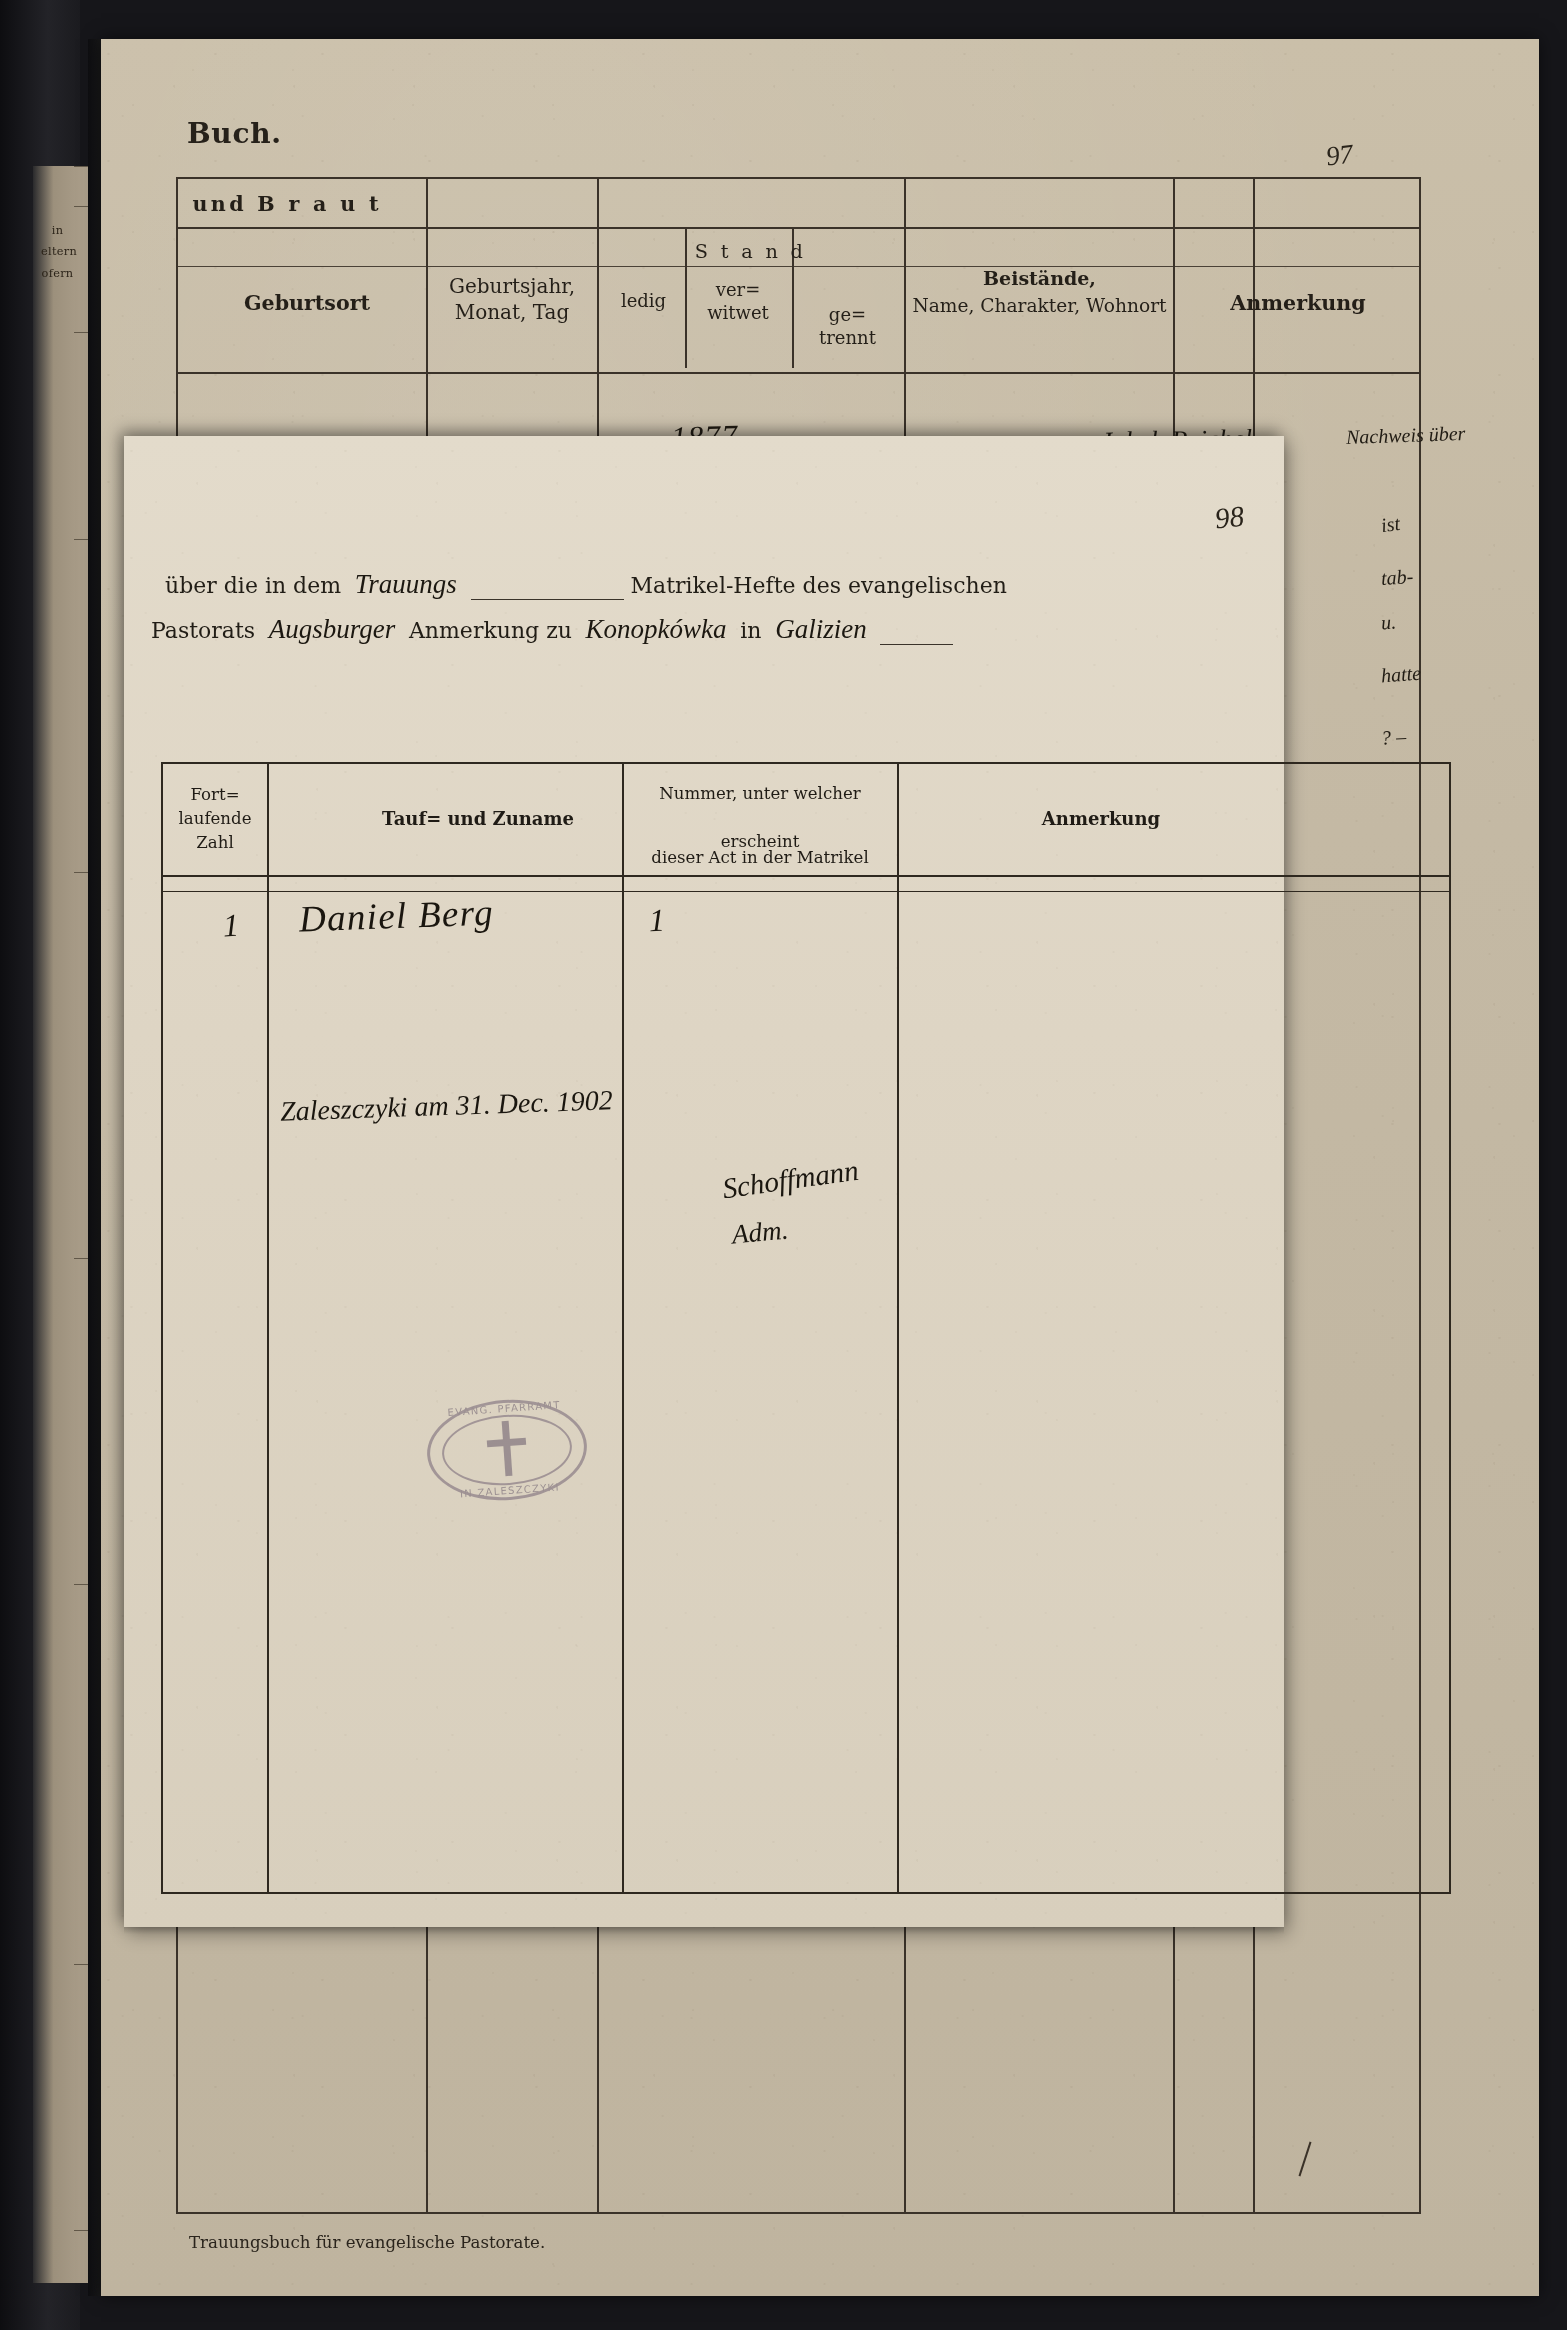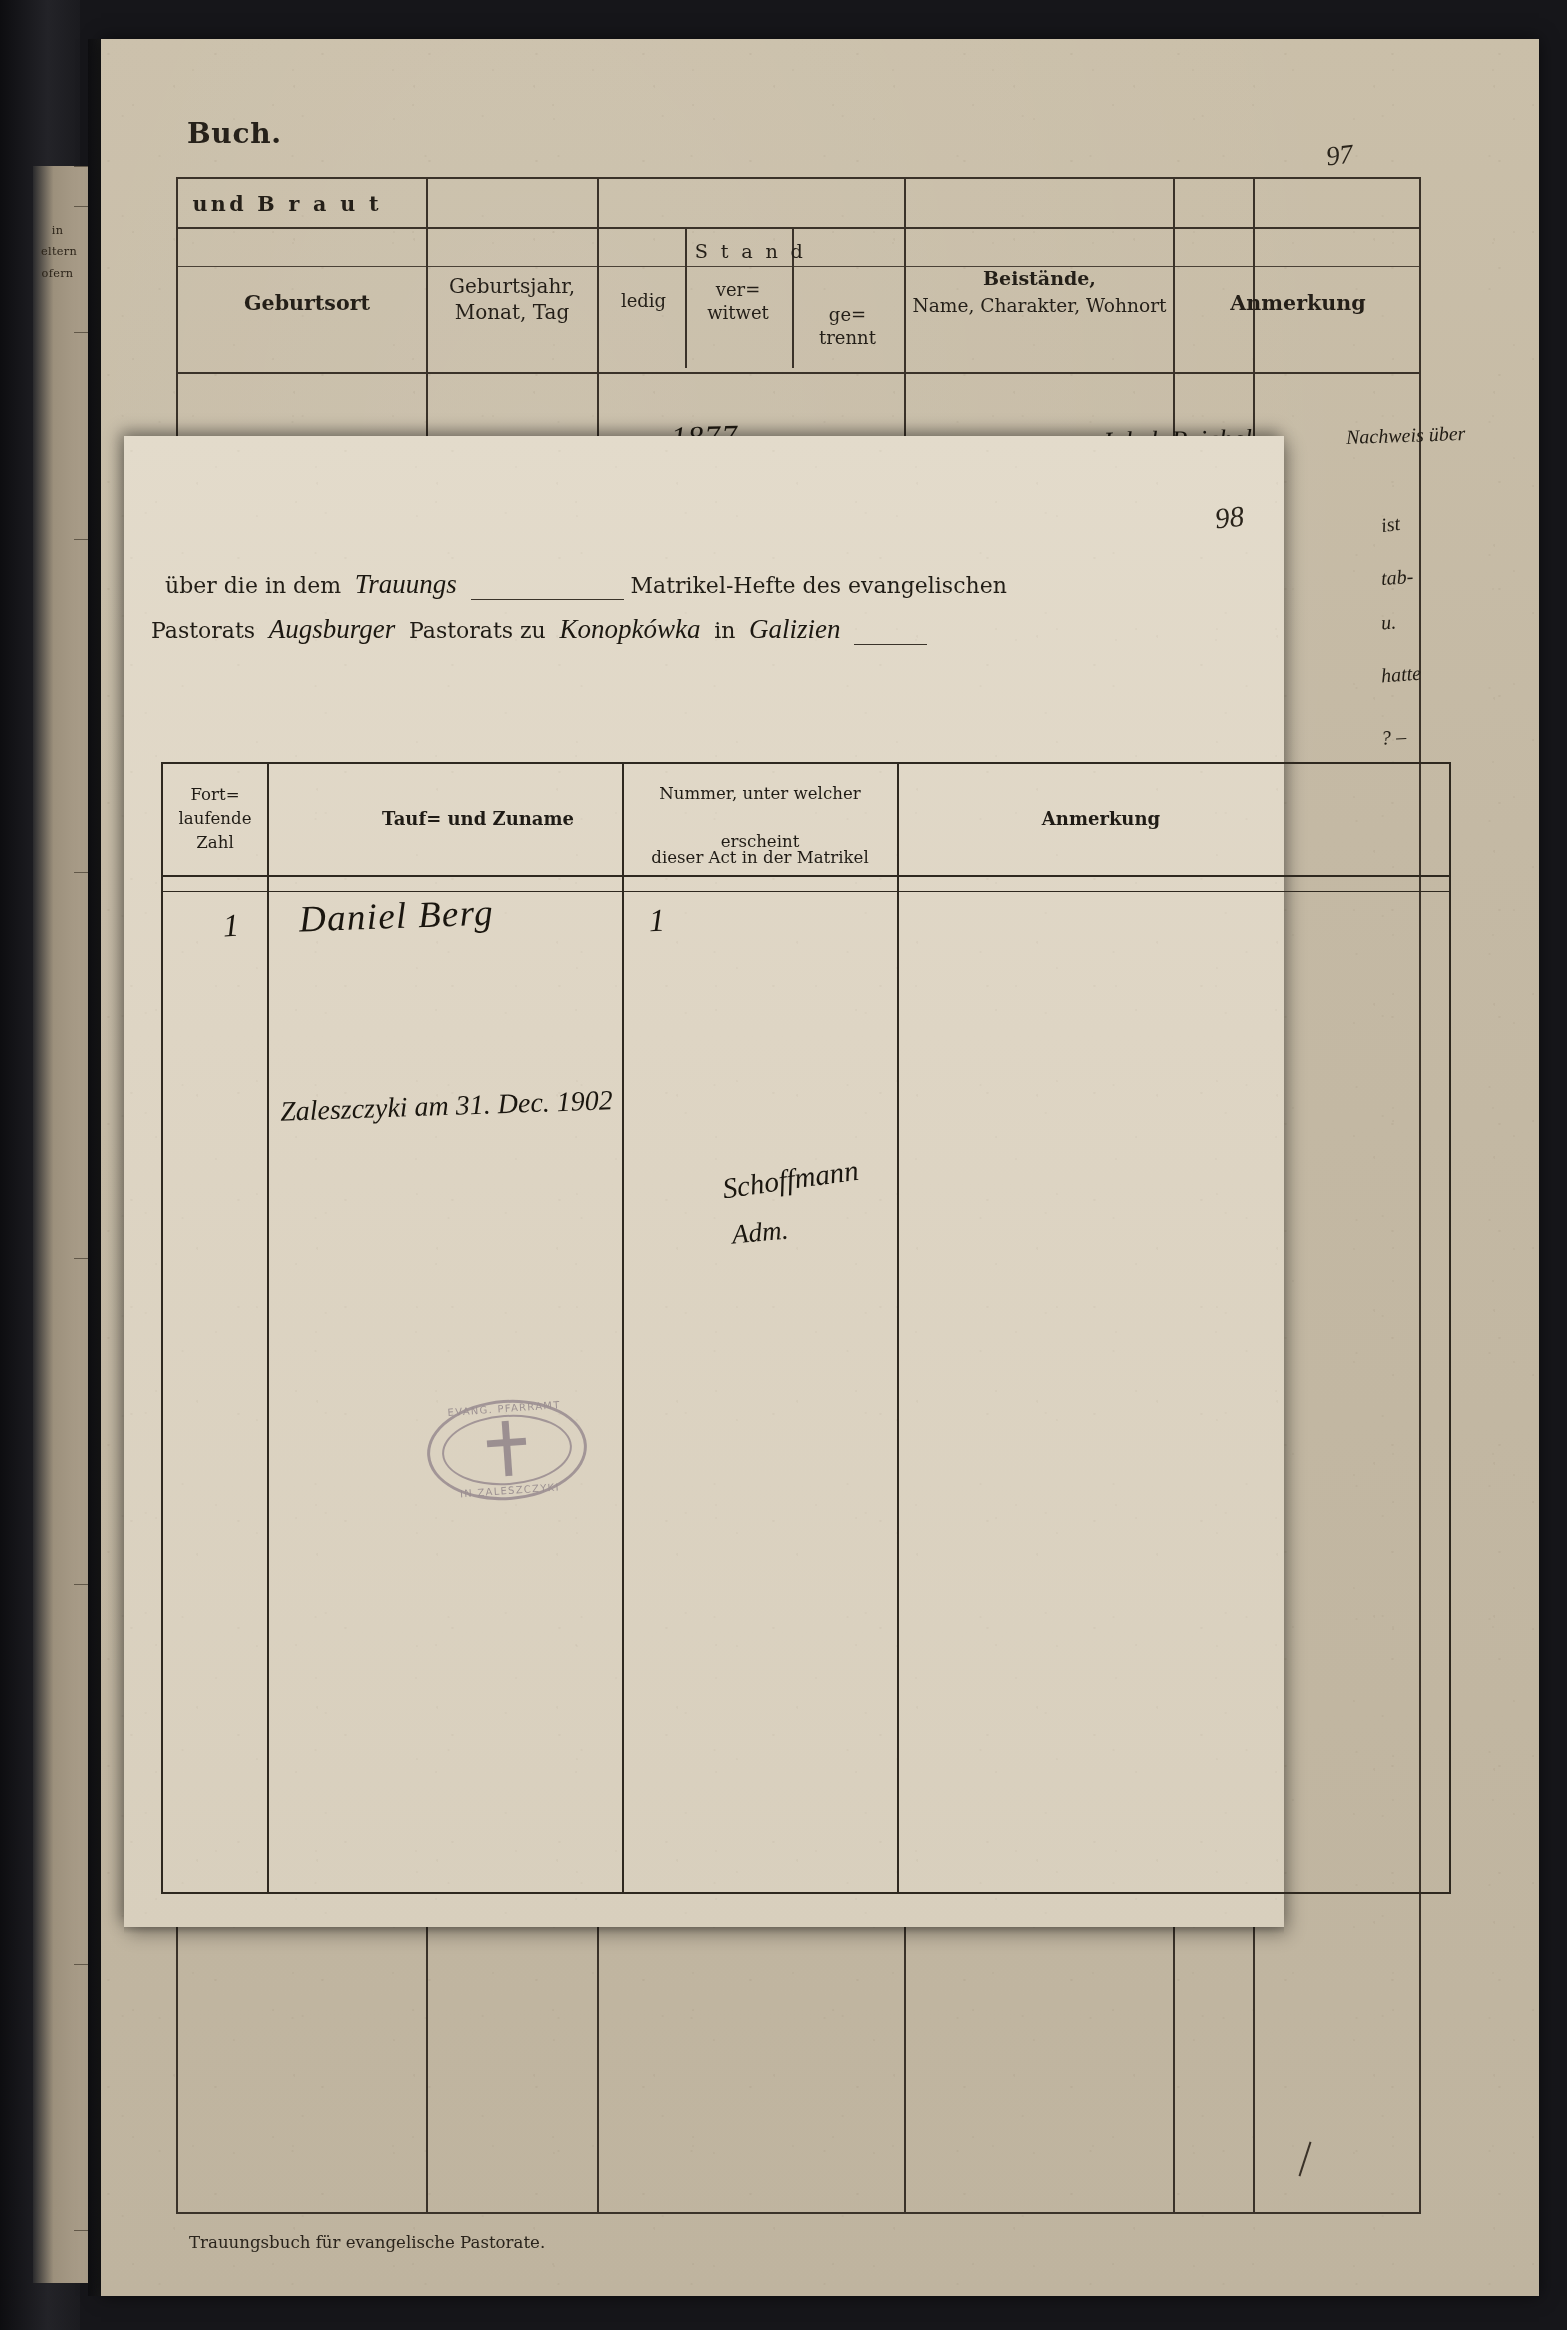--- a/index.html
+++ b/index.html
@@ -454,21 +454,21 @@
   <div class="ov-line" style="left:41px; top:133px;">
     <span>über die in dem</span>
     <span class="hwi">Trauungs</span>
     <span class="rule" style="width:153px;"></span>
     <span>Matrikel-Hefte des evangelischen</span>
   </div>
 
   <div class="ov-line" style="left:27px; top:178px;">
     <span>Pastorats</span>
     <span class="hwi">Augsburger</span>
-    <span>Pastorats zu</span>
+    <span>Anmerkung zu</span>
     <span class="hwi">Konopkówka</span>
     <span>in</span>
     <span class="hwi">Galizien</span>
     <span class="rule" style="width:73px;"></span>
   </div>
 
 
   <div id="ov-table">
     <div class="h" style="top:111px"></div>
     <div class="h" style="top:127px; height:1.3px;"></div>

